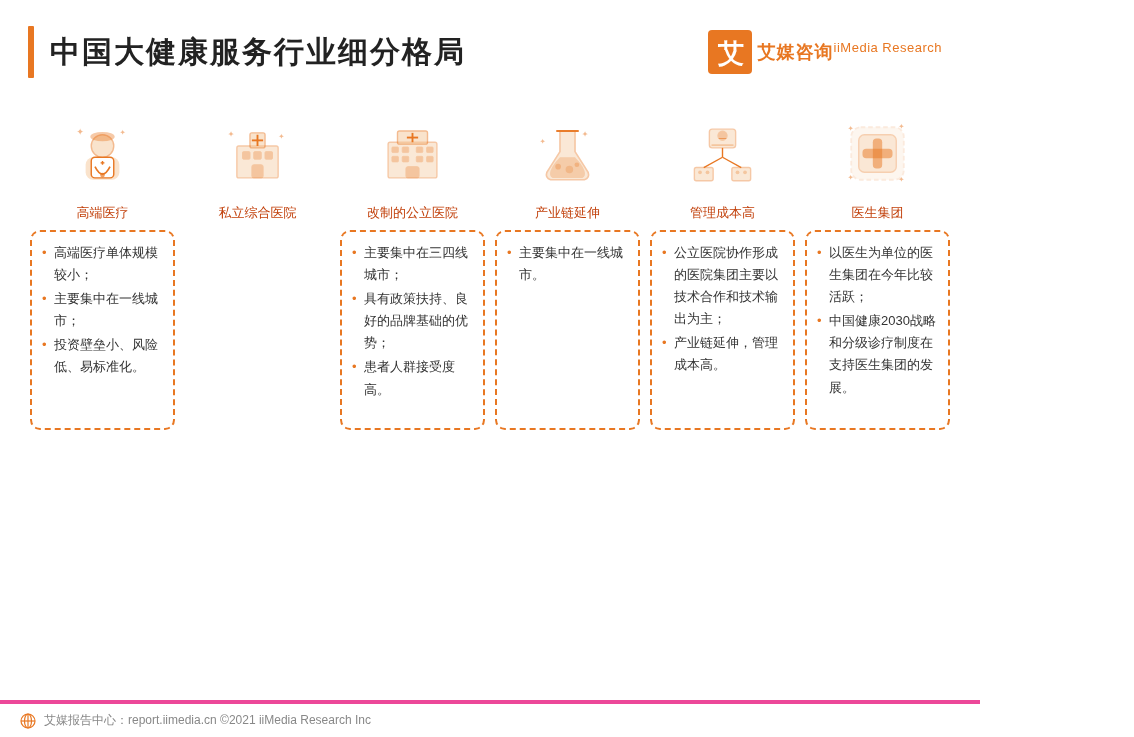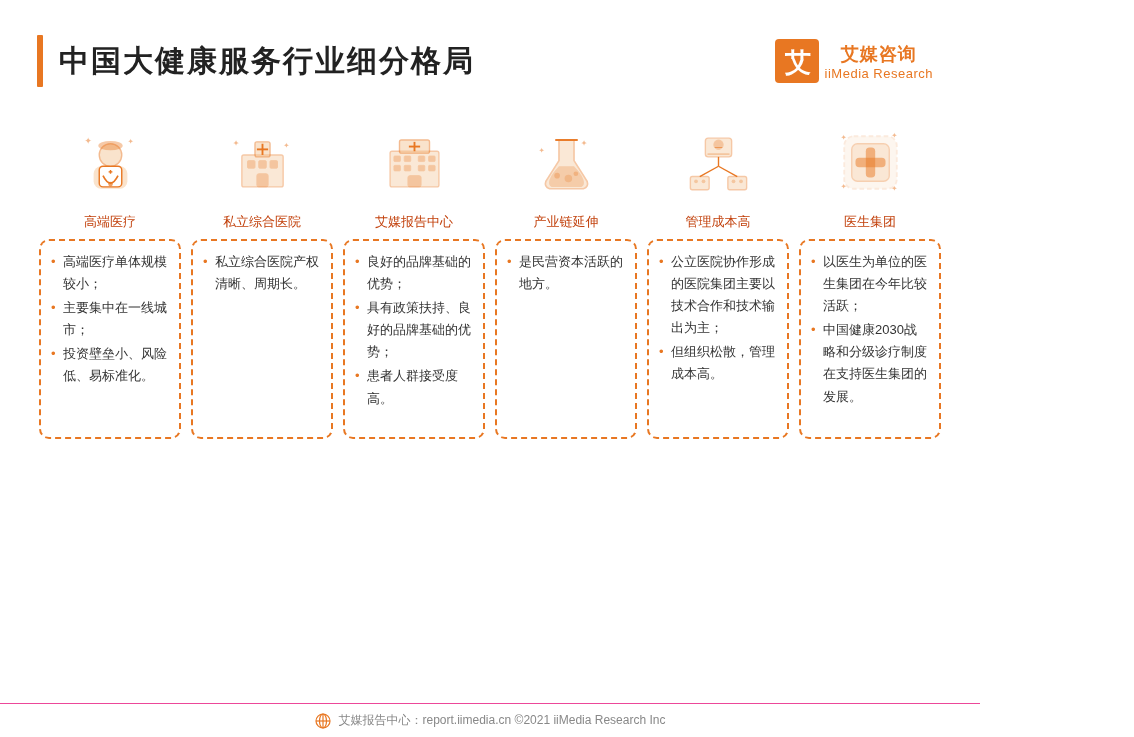--- a/index.html
+++ b/index.html
@@ -7,21 +7,21 @@
       font-family: "Microsoft YaHei", "PingFang SC", "SimHei", sans-serif;
       background: #fff;
       width: 1134px;
       min-height: 737px;
       position: relative;
     }
     .page-wrapper {
       width: 980px;
       min-height: 737px;
       background: #fff;
-      padding: 17px;
+      padding: 8px;
       position: relative;
       border-radius: 10px;
     }
     
     .header {
       display: flex;
       align-items: center;
       justify-content: space-between;
       padding: 18px 30px 10px 0;
       border-bottom: none;
@@ -58,22 +58,22 @@
       border-radius: 4px;
       display: flex;
       align-items: center;
       justify-content: center;
       color: #fff;
       font-size: 22px;
       font-weight: bold;
     }
     .logo-text-area {
       display: flex;
-      flex-direction: column;
-      align-items: center;
+      flex-direction: row;
+      align-items: flex-start;
     }
     .logo-cn {
       font-size: 18px;
       font-weight: bold;
       color: #E87722;
       letter-spacing: 1px;
     }
     .logo-en {
       font-size: 13px;
       color: #E87722;
@@ -137,25 +137,24 @@
     }
     .dashed-box ul li::before {
       content: "•";
       color: #E87722;
       position: absolute;
       left: 0;
       top: 0;
     }
     
     .footer {
-      border-top: 1px solid #ec4899;
+      border-top: 4px solid #ec4899;
       padding: 8px 20px;
       display: flex;
       align-items: center;
-      justify-content: center;
       gap: 8px;
       font-size: 12px;
       color: #888;
       position: absolute;
       bottom: 0;
       left: 0;
       right: 0;
     }
     .footer-icon {
       width: 16px;
@@ -234,25 +233,20 @@
       <rect x="36" y="38" width="8" height="8" rx="1" fill="#E87722" opacity="0.3" stroke="#E87722" stroke-width="1"></rect>
       <rect x="48" y="38" width="8" height="8" rx="1" fill="#E87722" opacity="0.3" stroke="#E87722" stroke-width="1"></rect>
 
       <rect x="34" y="52" width="12" height="14" rx="2" fill="#E87722" opacity="0.3" stroke="#E87722" stroke-width="1"></rect>
 
       <text x="8" y="22" font-size="9" fill="#E87722" opacity="0.5">✦</text>
       <text x="62" y="25" font-size="8" fill="#E87722" opacity="0.5">✦</text>
     </svg>
           </div>
           <div class="category-label">私立综合医院</div>
-          <div class="dashed-box">
-            <ul>
-              <li>私立综合医院产权清晰、周期长。</li>
-            </ul>
-          </div>
         </div>
         <div class="card-col">
           <div class="icon-area">
             <svg viewBox="0 0 80 80" fill="none" xmlns="http://www.w3.org/2000/svg">
 
       <rect x="14" y="28" width="52" height="38" rx="2" fill="#F5C89A" opacity="0.4" stroke="#E87722" stroke-width="1.5"></rect>
 
       <rect x="24" y="16" width="32" height="14" rx="2" fill="#F5C89A" opacity="0.5" stroke="#E87722" stroke-width="1.5"></rect>
 
       <line x1="40" y1="18" x2="40" y2="28" stroke="#E87722" stroke-width="2"></line>
@@ -264,24 +258,24 @@
       <rect x="55" y="33" width="7" height="6" rx="1" fill="#E87722" opacity="0.3" stroke="#E87722" stroke-width="0.8"></rect>
 
       <rect x="18" y="43" width="7" height="6" rx="1" fill="#E87722" opacity="0.3" stroke="#E87722" stroke-width="0.8"></rect>
       <rect x="29" y="43" width="7" height="6" rx="1" fill="#E87722" opacity="0.3" stroke="#E87722" stroke-width="0.8"></rect>
       <rect x="44" y="43" width="7" height="6" rx="1" fill="#E87722" opacity="0.3" stroke="#E87722" stroke-width="0.8"></rect>
       <rect x="55" y="43" width="7" height="6" rx="1" fill="#E87722" opacity="0.3" stroke="#E87722" stroke-width="0.8"></rect>
 
       <rect x="33" y="54" width="14" height="12" rx="2" fill="#E87722" opacity="0.3" stroke="#E87722" stroke-width="1"></rect>
     </svg>
           </div>
-          <div class="category-label">艾媒报告中心</div>
-          <div class="dashed-box">
-            <ul>
-              <li>良好的品牌基础的优势；</li>
+          <div class="category-label">改制的公立医院</div>
+          <div class="dashed-box">
+            <ul>
+              <li>主要集中在三四线城市；</li>
               <li>具有政策扶持、良好的品牌基础的优势；</li>
               <li>患者人群接受度高。</li>
             </ul>
           </div>
         </div>
         <div class="card-col">
           <div class="icon-area">
             <svg viewBox="0 0 80 80" fill="none" xmlns="http://www.w3.org/2000/svg">
 
       <path d="M32 16 L32 38 L18 60 Q16 66 22 68 L58 68 Q64 66 62 60 L48 38 L48 16 Z" fill="#F5C89A" opacity="0.4" stroke="#E87722" stroke-width="1.8"></path>
@@ -294,21 +288,21 @@
       <circle cx="42" cy="57" r="4" fill="#E87722" opacity="0.25"></circle>
       <circle cx="50" cy="52" r="2.5" fill="#E87722" opacity="0.3"></circle>
 
       <text x="55" y="22" font-size="9" fill="#E87722" opacity="0.5">✦</text>
       <text x="10" y="30" font-size="8" fill="#E87722" opacity="0.5">✦</text>
     </svg>
           </div>
           <div class="category-label">产业链延伸</div>
           <div class="dashed-box">
             <ul>
-              <li>是民营资本活跃的地方。</li>
+              <li>主要集中在一线城市。</li>
             </ul>
           </div>
         </div>
         <div class="card-col">
           <div class="icon-area">
             <svg viewBox="0 0 80 80" fill="none" xmlns="http://www.w3.org/2000/svg">
 
       <rect x="26" y="14" width="28" height="20" rx="3" fill="#F5C89A" opacity="0.4" stroke="#E87722" stroke-width="1.5"></rect>
 
       <circle cx="40" cy="21" r="5" fill="#E87722" opacity="0.3" stroke="#E87722" stroke-width="1"></circle>
@@ -326,21 +320,21 @@
       <circle cx="16" cy="60" r="2" fill="#E87722" opacity="0.3"></circle>
       <circle cx="24" cy="60" r="2" fill="#E87722" opacity="0.3"></circle>
       <circle cx="56" cy="60" r="2" fill="#E87722" opacity="0.3"></circle>
       <circle cx="64" cy="60" r="2" fill="#E87722" opacity="0.3"></circle>
     </svg>
           </div>
           <div class="category-label">管理成本高</div>
           <div class="dashed-box">
             <ul>
               <li>公立医院协作形成的医院集团主要以技术合作和技术输出为主；</li>
-              <li>但组织松散，管理成本高。</li>
+              <li>产业链延伸，管理成本高。</li>
             </ul>
           </div>
         </div>
         <div class="card-col">
           <div class="icon-area">
             <svg viewBox="0 0 80 80" fill="none" xmlns="http://www.w3.org/2000/svg">
 
       <rect x="12" y="12" width="56" height="56" rx="10" fill="#F5C89A" opacity="0.15" stroke="#E87722" stroke-width="2" stroke-dasharray="5 3"></rect>
 
       <rect x="20" y="20" width="40" height="40" rx="6" fill="#F5C89A" opacity="0.3" stroke="#E87722" stroke-width="1.5"></rect>

